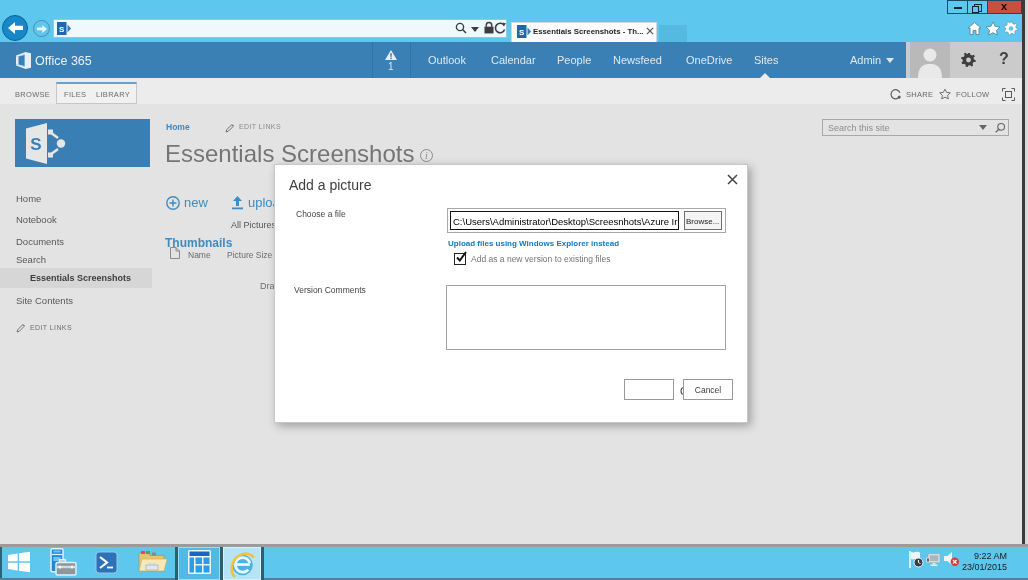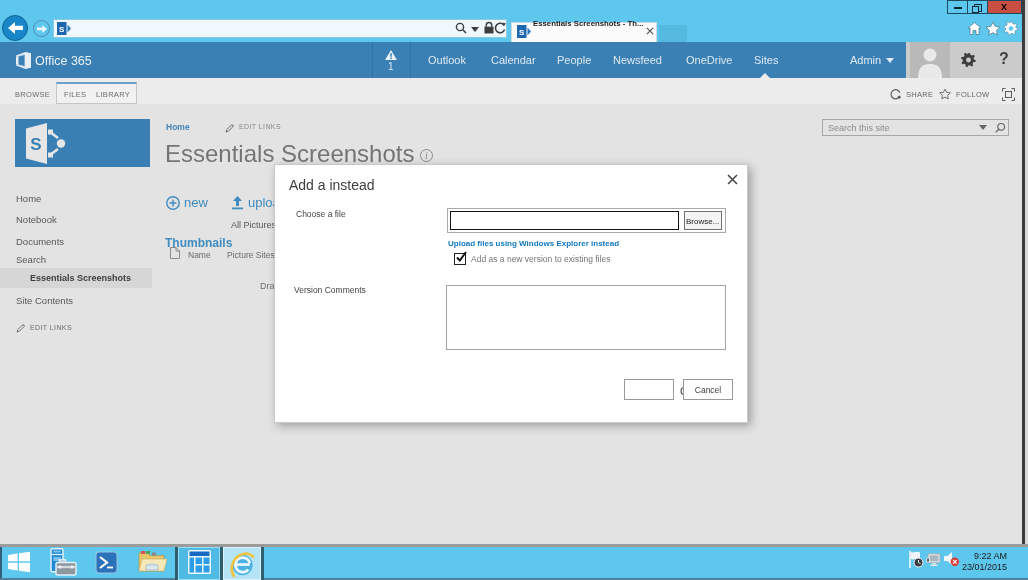--- a/index.html
+++ b/index.html
@@ -53,21 +53,21 @@
       <path d="M10.6 7.5 A4.7 4.7 0 1 1 10.2 3.6" fill="none" stroke="#3e3e3e" stroke-width="1.6"></path>
       <path d="M8.9 0.6 L12 1.4 L9.7 4 Z" fill="#3e3e3e"></path>
     </svg>
 
 <div class="a" style="left:511px;top:22px;width:146px;height:20px;background:#fbfbfb;border:1px solid #cdd9de;border-bottom:none;box-sizing:border-box;"></div>
 <svg style="left:517px;top:25px;" width="13" height="13" viewBox="0 0 13 13">
       <rect x="0" y="0" width="9.5" height="13" fill="#1e67ae"></rect>
       <path d="M10.5 2.5 L14 6.5 L10.5 10.5 Z" fill="#2b79c0"></path>
       <text x="4.7" y="9.6" font-family="Liberation Sans" font-size="8" font-weight="bold" fill="#fff" text-anchor="middle">S</text>
     </svg>
-<div class="t" style="left:533px;top:19px;font-size:7.8px;font-weight:bold;color:#1f1f1f;">Essentials Screenshots - Th...</div>
+<div class="t" style="left:533px;top:27px;font-size:7.8px;font-weight:bold;color:#1f1f1f;">Essentials Screenshots - Th...</div>
 <svg style="left:646px;top:27px;" width="8" height="8" viewBox="0 0 9 9">
       <path d="M1 1 L8 8 M8 1 L1 8" stroke="#5a5a5a" stroke-width="1.4"></path>
     </svg>
 
 <div class="a" style="left:659px;top:25px;width:28px;height:17px;background:rgba(20,70,100,0.10);"></div>
 
 <svg style="left:968px;top:22px;" width="13" height="13" viewBox="0 0 13 13">
       <path d="M6.5 0.5 L13 6 L11 6 L11 12.5 L8 12.5 L8 8.5 L5 8.5 L5 12.5 L2 12.5 L2 6 L0 6 Z" fill="#fdfeff" stroke="#4e7f96" stroke-width="0.8"></path>
     </svg>
 <svg style="left:986px;top:22px;" width="14" height="13" viewBox="0 0 14 13">
@@ -186,40 +186,41 @@
 <div class="t" style="left:248px;top:195px;font-size:13px;color:#3f8cc1;">upload</div>
 
 <div class="t" style="left:165px;top:236px;font-size:12px;font-weight:bold;color:#3f8cc1;">Thumbnails</div>
 <div class="t" style="left:231px;top:220px;font-size:9px;color:#565656;">All Pictures</div>
 
 <svg style="left:170px;top:247px;" width="10" height="12" viewBox="0 0 10 12">
       <path d="M0.5 0.5 H6 L9.5 4 V11.5 H0.5 Z" fill="none" stroke="#8a8a8a" stroke-width="1"></path>
       <path d="M6 0.5 V4 H9.5" fill="none" stroke="#8a8a8a" stroke-width="1"></path>
     </svg>
 <div class="t" style="left:188px;top:250px;font-size:8.5px;color:#6b6b6b;">Name</div>
-<div class="t" style="left:227px;top:250px;font-size:8.5px;color:#6b6b6b;">Picture Sites</div>
+<div class="t" style="left:227px;top:250px;font-size:8.5px;color:#6b6b6b;">Picture Size</div>
 <div class="t" style="left:260px;top:281px;font-size:9px;color:#6f6f6f;">Drag files here to upload</div>
 
 <div class="a" style="left:822px;top:119px;width:187px;height:17px;border:1px solid #a8a8a8;box-sizing:border-box;"></div>
 <div class="t" style="left:828px;top:123px;font-size:9px;color:#8d8d8d;">Search this site</div>
 <div class="a" style="left:979px;top:125px;width:0;height:0;border-left:4px solid transparent;border-right:4px solid transparent;border-top:5px solid #666;"></div>
 <svg style="left:995px;top:122px;" width="11" height="11" viewBox="0 0 12 12">
       <circle cx="6.7" cy="5.3" r="3.7" fill="none" stroke="#666" stroke-width="1.2"></circle>
       <line x1="3.9" y1="8.1" x2="0.8" y2="11.2" stroke="#666" stroke-width="1.4"></line>
     </svg>
 
 <div class="a" style="left:274px;top:164px;width:474px;height:259px;background:#fff;border:1px solid #c8c8c8;box-sizing:border-box;box-shadow:3px 3px 9px rgba(0,0,0,0.3);"></div>
-<div class="t" style="left:289px;top:177px;font-size:14px;color:#3f3f3f;">Add a instead</div>
+<div class="t" style="left:289px;top:177px;font-size:14px;color:#3f3f3f;">Add a picture</div>
 <svg style="left:727px;top:174px;" width="11" height="11" viewBox="0 0 11 11">
       <path d="M1 1 L10 10 M10 1 L1 10" stroke="#444" stroke-width="1.5"></path>
     </svg>
 <div class="t" style="left:296px;top:209px;font-size:8.5px;color:#444;">Choose a file</div>
 
 <div class="a" style="left:447px;top:208px;width:279px;height:25px;border:1px solid #a9a9a9;box-sizing:border-box;background:#fff;"></div>
 <div class="a" style="left:450px;top:211px;width:229px;height:19px;border:1.5px solid #111;box-sizing:border-box;background:#fff;overflow:hidden;"></div>
+<div class="t" style="left:453px;top:216px;font-size:9.5px;color:#000;">C:\Users\Administrator\Desktop\Screesnhots\Azure Ir</div>
 <div class="a" style="left:684px;top:211px;width:38px;height:19px;border:1px solid #707070;box-sizing:border-box;background:#f4f4f4;"></div>
 <div class="t" style="left:686px;top:217px;font-size:8px;color:#1a1a1a;">Browse...</div>
 
 <div class="t" style="left:448px;top:239px;font-size:8px;font-weight:bold;color:#1178c2;">Upload files using Windows Explorer instead</div>
 <div class="a" style="left:454px;top:253px;width:12px;height:12px;border:1.5px solid #222;box-sizing:border-box;background:#fff;"></div>
 <svg style="left:455px;top:251px;" width="12" height="12" viewBox="0 0 12 12">
       <path d="M2 6.5 L4.8 9.5 L11 1" fill="none" stroke="#111" stroke-width="1.9"></path>
     </svg>
 <div class="t" style="left:471px;top:254px;font-size:8.5px;color:#757575;">Add as a new version to existing files</div>
 

